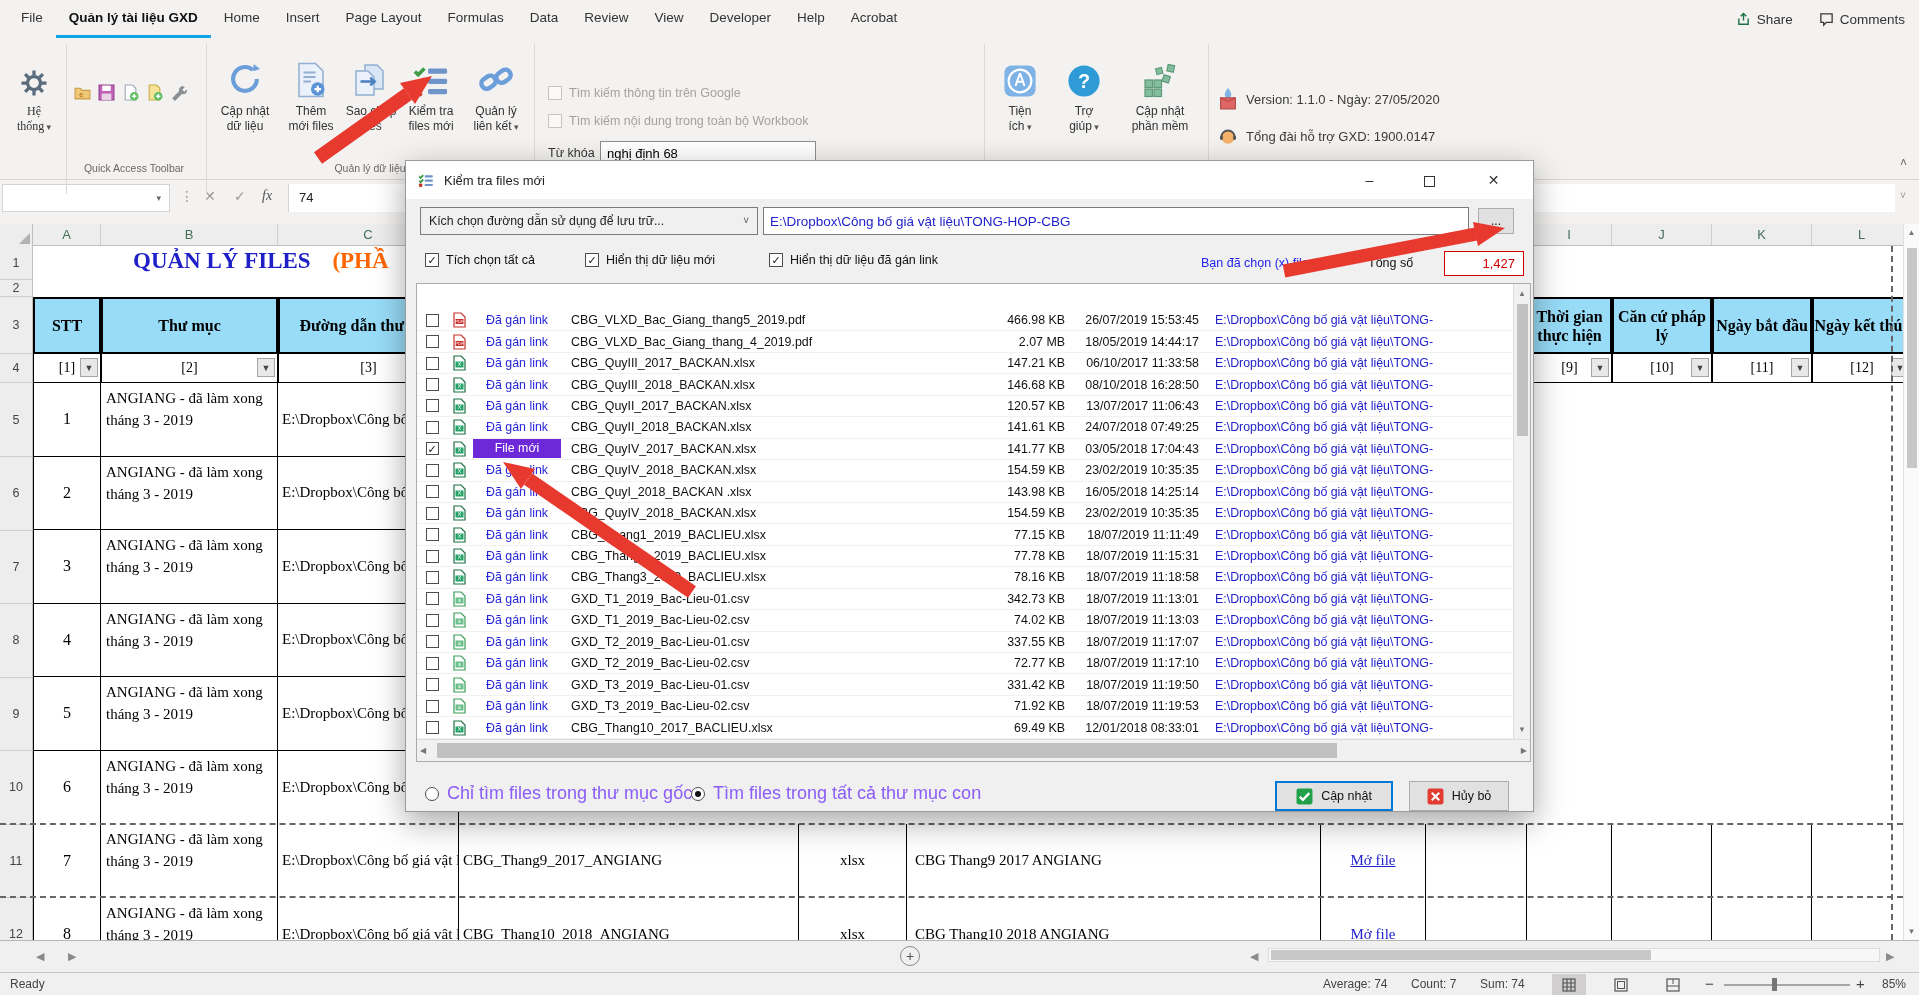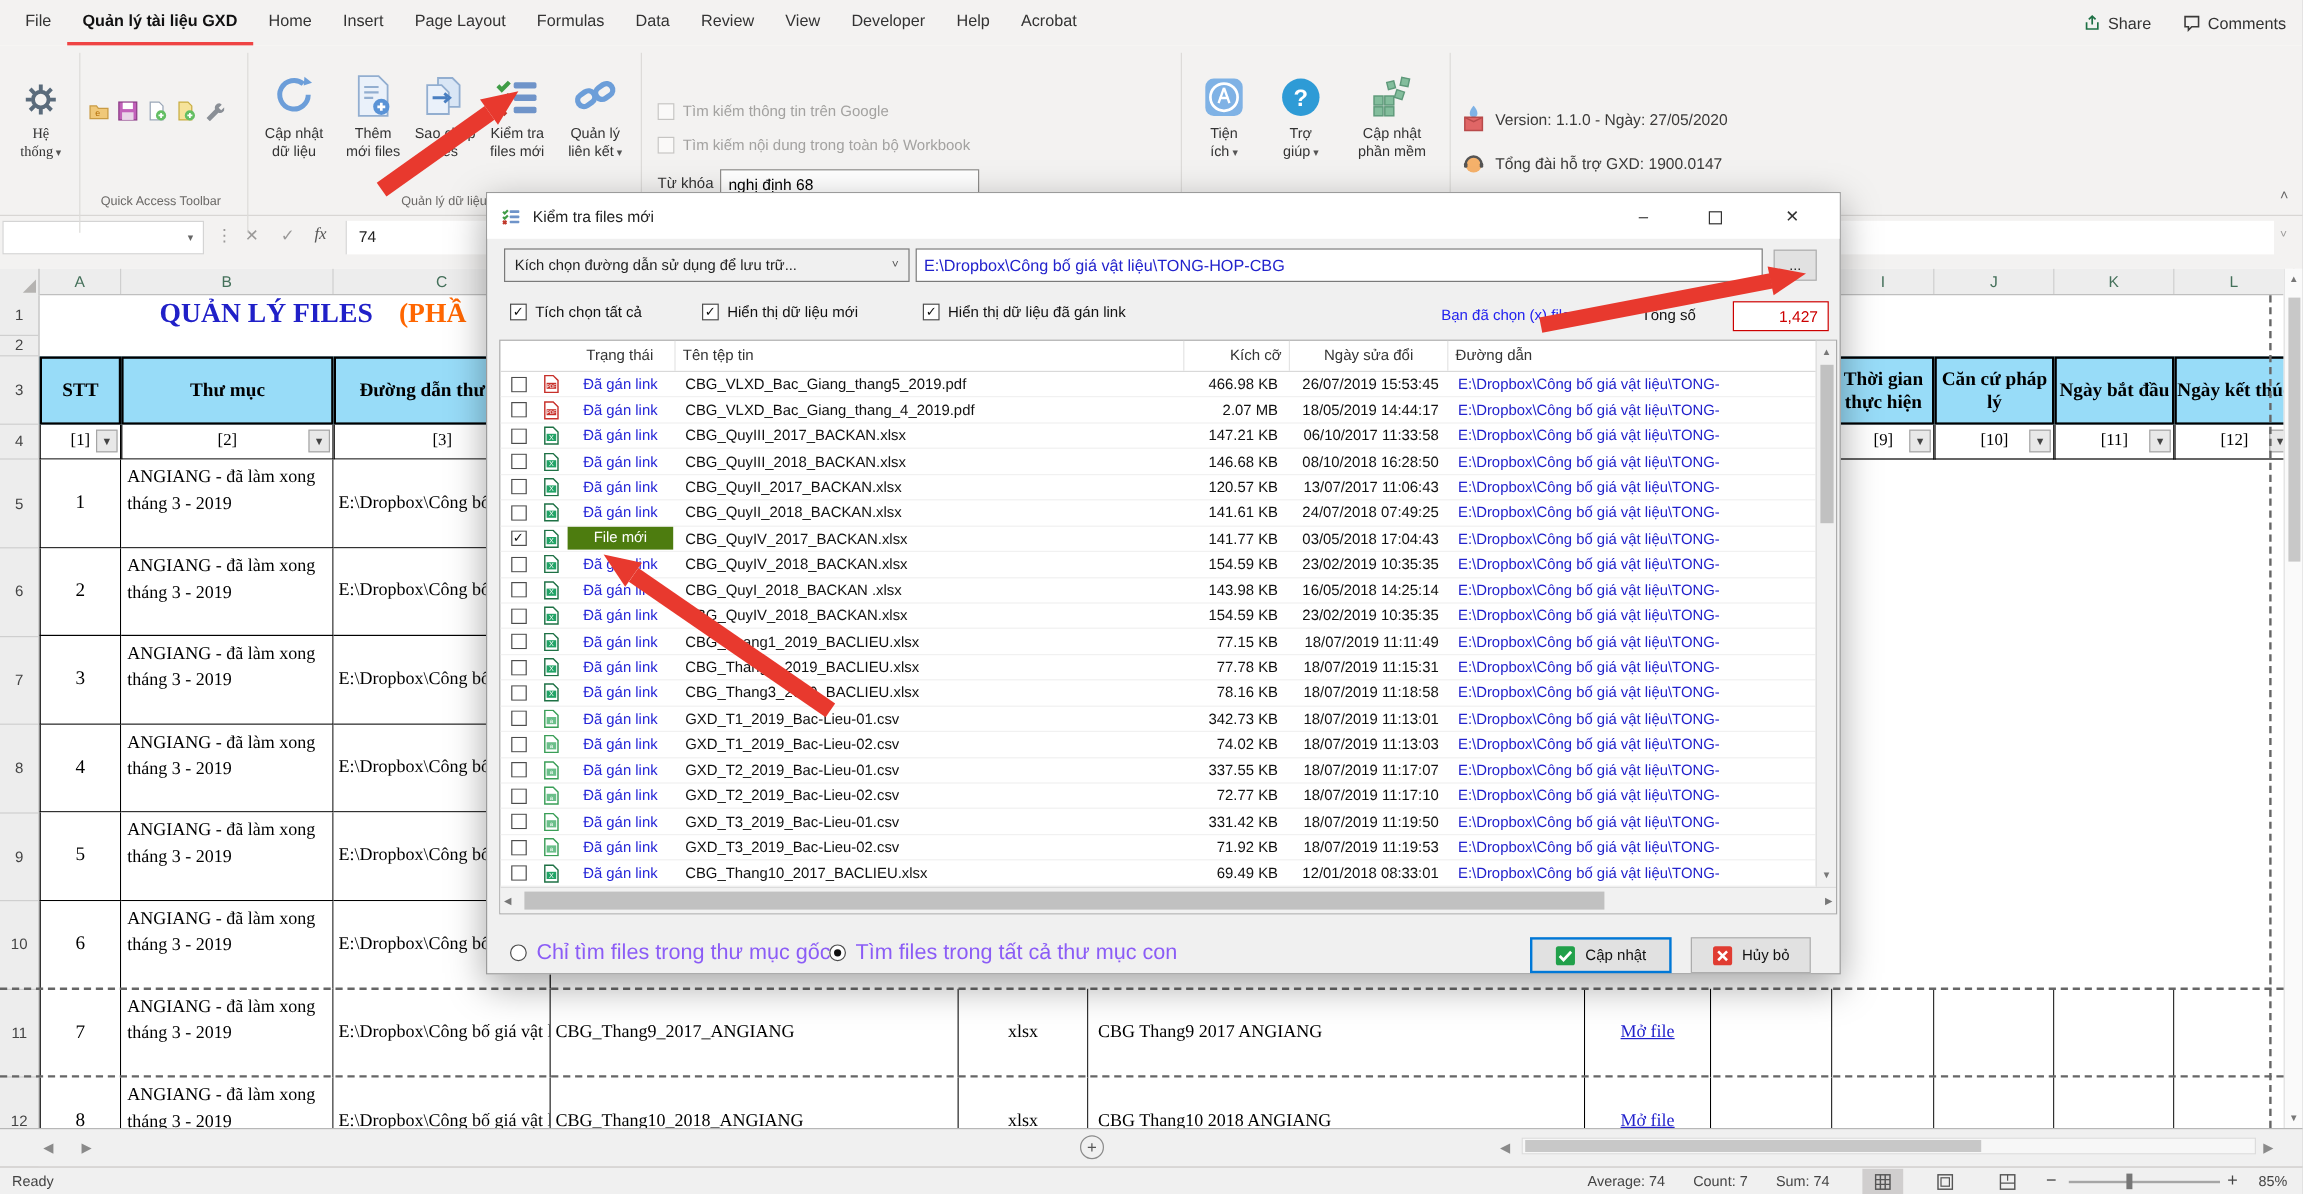--- a/index.html
+++ b/index.html
@@ -5,21 +5,21 @@
   * { margin:0; padding:0; box-sizing:border-box; }
   html,body { background:#888; }
   body { font-family:"Liberation Sans","DejaVu Sans",sans-serif; }
   #app { position:relative; width:1919px; height:995px; background:#fff; overflow:hidden; }
   .abs { position:absolute; }
 
   
   #tabrow { position:absolute; left:0; top:0; width:1919px; height:38px; background:#f3f2f1; }
   #ribbon-tabs { display:flex; align-items:stretch; height:38px; padding-left:8px; }
   .rtab { padding:0 13px; line-height:36px; font-size:13.5px; color:#333; white-space:nowrap; cursor:default; }
-  .rtab.active { font-weight:700; color:#111; border-bottom:3px solid #ef4444; }
+  .rtab.active { font-weight:700; color:#111; border-bottom:3px solid #0ea5e9; }
   #top-right { position:absolute; right:14px; top:0; height:38px; display:flex; gap:26px; align-items:center; }
   .top-btn { display:flex; gap:6px; align-items:center; font-size:13.5px; color:#333; }
 
   
   #ribbon { position:absolute; left:0; top:38px; width:1919px; height:142px; background:#f3f2f1; border-bottom:1px solid #d8d6d4; z-index:4; }
   .rsep { position:absolute; top:6px; height:150px; width:1px; background:#dddbd9; }
   .bigbtn { position:absolute; top:6px; height:126px; display:flex; flex-direction:column; align-items:center; cursor:pointer; }
   .bigbtn .bicon { height:46px; display:flex; align-items:flex-end; justify-content:center; margin-top:8px; }
   .bigbtn .blabel { margin-top:6px; font-size:12px; color:#333; text-align:center; line-height:15px; }
   .caret::after { content:" ▾"; font-size:9px; color:#555; }
@@ -93,21 +93,21 @@
   #dlg-list { position:absolute; left:10px; top:122px; width:1115px; height:479px; background:#fff; border:1px solid #ababab; }
   .lgrid { display:grid; grid-template-columns:30px 24px 92px 424px 88px 132px 1fr; align-items:center; }
   #lhead { height:26px; border-bottom:1px solid #d9d9d9; color:#333; font-size:12.5px; }
   #lhead span { border-right:1px solid #e4e4e4; padding:0 6px; line-height:25px; white-space:nowrap; overflow:hidden; }
   #lrows { position:absolute; left:0; top:26px; right:17px; height:429px; overflow:hidden; }
   .lrow { height:21.45px; font-size:12.4px; border-bottom:1px solid #f1f1f1; white-space:nowrap; }
   .lrow > * { overflow:hidden; }
   .lrow .cbwrap { display:flex; justify-content:center; }
   .lrow .box { width:13px; height:13px; }
   .lrow .st { color:#2626d8; text-align:center; }
-  .lrow .st.new { background:#4d7c0f; color:#fff; font-weight:400; height:19px; line-height:19px; margin:0 2px; }
+  .lrow .st.new { background:#6d28d9; color:#fff; font-weight:400; height:19px; line-height:19px; margin:0 2px; }
   .lrow .nm { color:#111; padding-left:8px; }
   .lrow .sz { text-align:right; padding-right:10px; color:#111; }
   .lrow .dt { text-align:right; padding-right:8px; color:#111; }
   .lrow .pth { color:#2222cc; padding-left:8px; }
   #lvscroll { position:absolute; right:0; top:0; width:17px; height:455px; background:#f1f1f1; border-left:1px solid #dcdcdc; }
   #lvscroll .thumb { position:absolute; left:3px; top:20px; width:11px; height:132px; background:#c1c1c1; }
   #lhscroll { position:absolute; left:0; top:455px; width:1113px; height:22px; background:#f1f1f1; border-top:1px solid #dcdcdc; }
   #lhscroll .thumb { position:absolute; left:20px; top:3px; width:900px; height:15px; background:#c1c1c1; }
   .dlg-radio { position:absolute; top:622px; display:flex; gap:8px; align-items:center; font-size:18px; color:#8b5cf6; }
   .rad { width:14px; height:14px; border:1px solid #4d4d4d; border-radius:50%; background:#fff; position:relative; }
@@ -522,29 +522,20 @@
     </div>
     <div class="dlg-cb" style="left:363px;">
       <span class="box">✓</span>
       <span>Hiển thị dữ liệu đã gán link</span>
     </div>
     <span id="sel-info">Bạn đã chọn (x) files /</span>
     <span id="total-label">Tổng số</span>
     <div id="total-box">1,427</div>
 
     <div id="dlg-list">
-      <div id="lhead" class="lgrid">
-        <span></span>
-        <span></span>
-        <span style="text-align:center;">Trạng thái</span>
-        <span>Tên tệp tin</span>
-        <span style="text-align:right;">Kích cỡ</span>
-        <span style="text-align:center;">Ngày sửa đổi</span>
-        <span style="border-right:none;">Đường dẫn</span>
-      </div>
       <div id="lrows">
           <div class="lrow lgrid">
             <div class="cbwrap">
               <span class="box"></span>
             </div>
             <div class="cbwrap">
               <svg class="icon-pdf" width="15" height="16" viewBox="0 0 15 16">
                 <path d="M2 1h7l4 4v10H2z" fill="#fff" stroke="#c7302a" stroke-width="1.2"></path>
                 <rect x="3.5" y="7" width="8" height="5" fill="#c7302a"></rect>
                 <text x="7.5" y="11" font-size="4.2" fill="#fff" text-anchor="middle" font-family="sans-serif">PDF</text>

